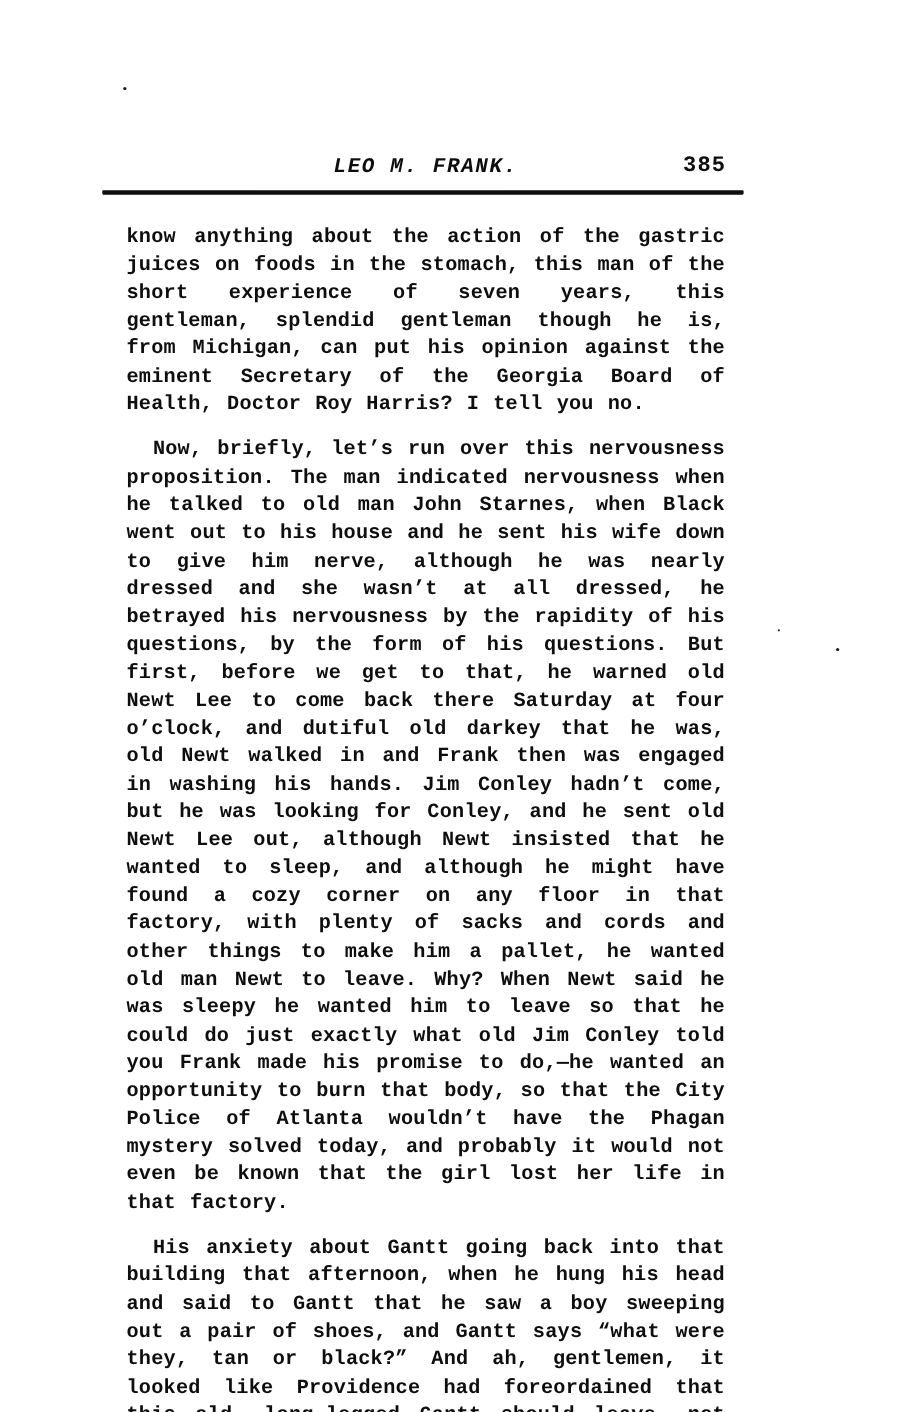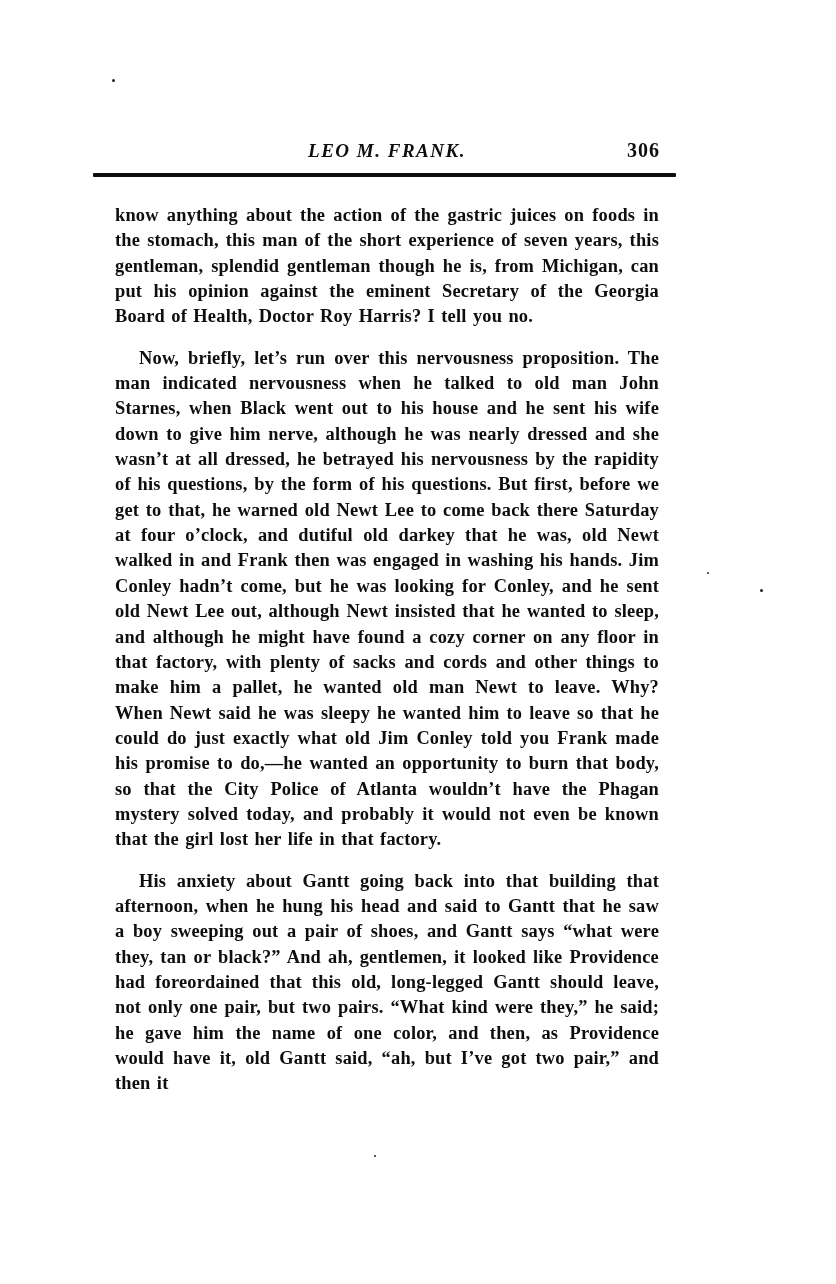--- a/index.html
+++ b/index.html
@@ -1,21 +1,21 @@
 <!DOCTYPE html>
 <html><head>
 <meta charset="utf-8">
 <style>
   html, body { margin:0; padding:0; background:#ffffff; }
   .page {
     position:relative;
     width:836px; height:1284px;
     background:#ffffff;
     overflow:hidden;
-    font-family:Liberation Serif, serif;
+    font-family:Liberation Mono, monospace;
     color:#0e0e0e;
   }
   .running-head {
     position:absolute;
     left:98px; top:140px; width:578px; height:24px;
   }
   .running-head .title {
     position:absolute; left:0; right:0; top:0;
     text-align:center;
     font-style:italic;
@@ -55,21 +55,21 @@
     border-radius:50%;
   }
 </style>
 </head>
 <body>
 
 <div class="page">
 
   <div class="running-head">
     <div class="title">LEO M. FRANK.</div>
-    <div class="folio">306</div>
+    <div class="folio">385</div>
   </div>
 
   <div class="head-rule"></div>
 
   <div class="body-text">
     <p class="continuation">know anything about the action of the gastric juices on foods in the stomach, this man of the short experience of seven years, this gentleman, splendid gentleman though he is, from Michigan, can put his opinion against the eminent Secretary of the Georgia Board of Health, Doctor Roy Harris?  I tell you no.</p>
     <p>Now, briefly, let’s run over this nervousness proposition.  The man indicated nervousness when he talked to old man John Starnes, when Black went out to his house and he sent his wife down to give him nerve, although he was nearly dressed and she wasn’t at all dressed, he betrayed his nervousness by the rapidity of his questions, by the form of his questions.  But first, before we get to that, he warned old Newt Lee to come back there Saturday at four o’clock, and dutiful old darkey that he was, old Newt walked in and Frank then was engaged in washing his hands.  Jim Conley hadn’t come, but he was looking for Conley, and he sent old Newt Lee out, although Newt insisted that he wanted to sleep, and although he might have found a cozy corner on any floor in that factory, with plenty of sacks and cords and other things to make him a pallet, he wanted old man Newt to leave.  Why?  When Newt said he was sleepy he wanted him to leave so that he could do just exactly what old Jim Conley told you Frank made his promise to do,—he wanted an opportunity to burn that body, so that the City Police of Atlanta wouldn’t have the Phagan mystery solved today, and probably it would not even be known that the girl lost her life in that factory.</p>
     <p>His anxiety about Gantt going back into that building that afternoon, when he hung his head and said to Gantt that he saw a boy sweeping out a pair of shoes, and Gantt says “what were they, tan or black?”  And ah, gentlemen, it looked like Providence had foreordained that this old, long-legged Gantt should leave, not only one pair, but two pairs.  “What kind were they,” he said; he gave him the name of one color, and then, as Providence would have it, old Gantt said, “ah, but I’ve got two pair,” and then it</p>
   </div>
 

